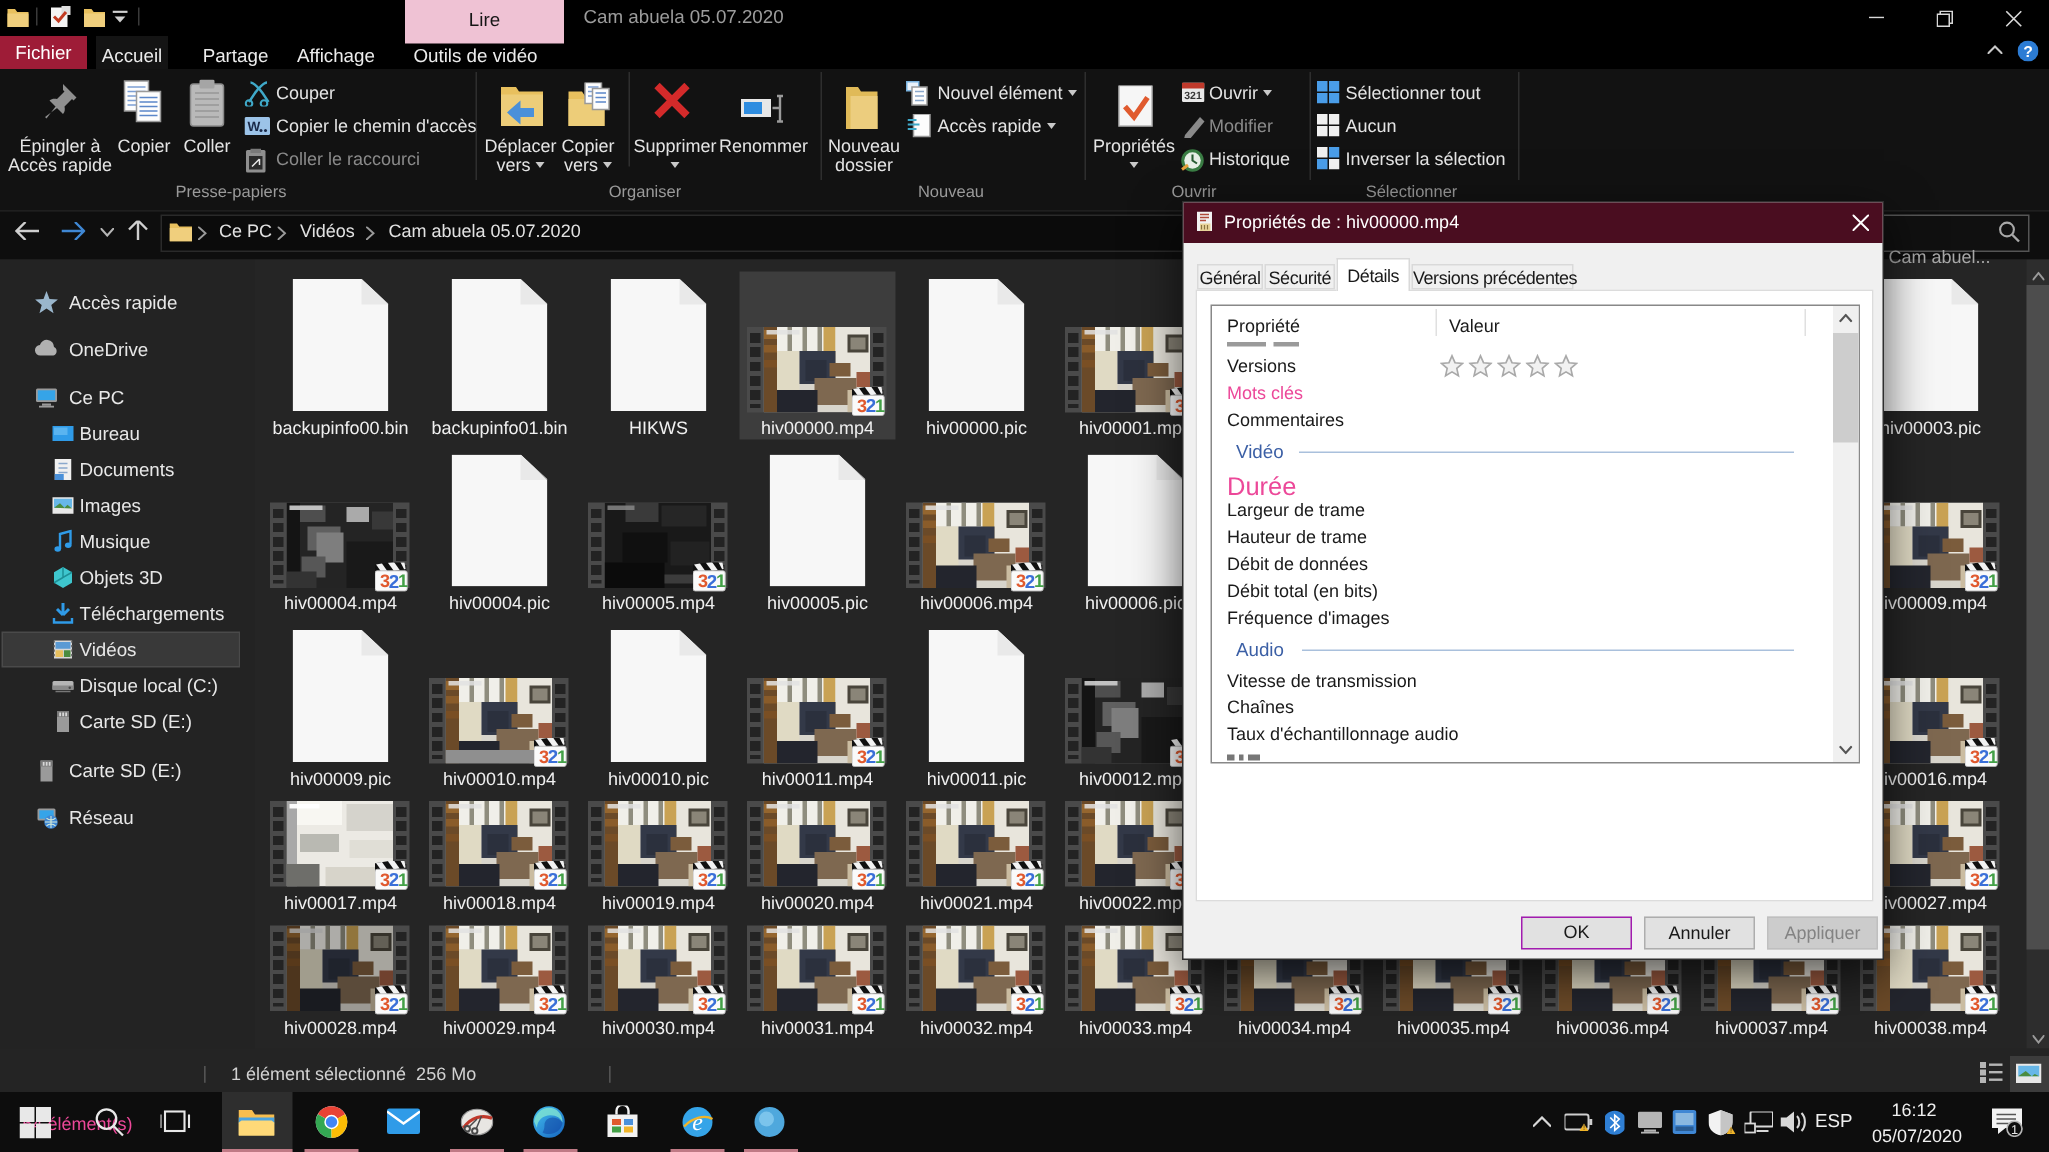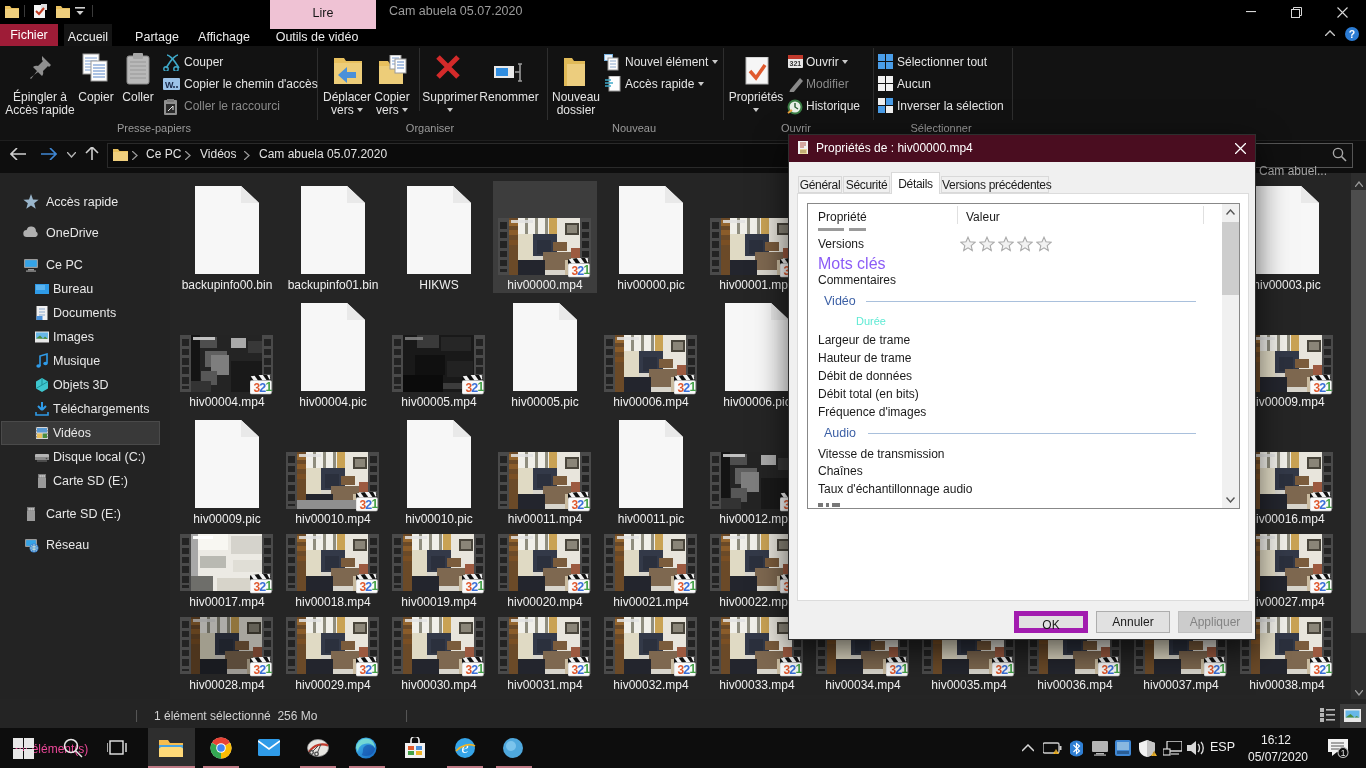--- a/index.html
+++ b/index.html
@@ -1010,23 +1010,23 @@
 <div class="ab" style="left:891px;top:172px;width:49px;height:22px;background:#fff;border:1px solid #d9d9d9;border-bottom:none;font-size:12px;letter-spacing:-.3px;white-space:nowrap;color:#1a1a1a;text-align:center;line-height:22px;z-index:3">Détails</div>
 <div class="ab" style="left:941px;top:176px;width:108px;height:17px;background:#f0f0f0;border:1px solid #d9d9d9;font-size:12px;letter-spacing:-.3px;white-space:nowrap;color:#1a1a1a;text-align:center;line-height:17px">Versions précédentes</div>
 <div class="ab" style="left:807px;top:203px;width:433px;height:306px;background:#fff;border:1px solid #888"></div>
 <div class="ab" style="left:818px;top:210px;font-size:12px;color:#1a1a1a">Propriété</div>
 <div class="ab" style="left:966px;top:210px;font-size:12px;color:#1a1a1a">Valeur</div>
 <div class="ab" style="left:957px;top:206px;width:1px;height:18px;background:#e0e0e0"></div>
 <div class="ab" style="left:1203px;top:206px;width:1px;height:18px;background:#e0e0e0"></div>
 <div class="ab" style="left:818px;top:228px;width:26px;height:3px;background:#9a9a9a"></div>
 <div class="ab" style="left:849px;top:228px;width:17px;height:3px;background:#9a9a9a"></div>
 <div class="ab" style="left:818px;top:237px;font-size:12px;color:#1a1a1a">Versions</div>
-<div class="ab" style="left:818px;top:255px;font-size:16px;color:#8b5cf6">Mots clés</div>
+<div class="ab" style="left:818px;top:255px;font-size:12px;color:#ec4899">Mots clés</div>
 <div class="ab" style="left:818px;top:273px;font-size:12px;color:#1a1a1a">Commentaires</div>
-<div class="ab" style="left:856px;top:315px;font-size:11px;color:#5eead4">Durée</div>
+<div class="ab" style="left:818px;top:315px;font-size:17px;color:#ec4899">Durée</div>
 <div class="ab" style="left:818px;top:333px;font-size:12px;color:#1a1a1a">Largeur de trame</div>
 <div class="ab" style="left:818px;top:351px;font-size:12px;color:#1a1a1a">Hauteur de trame</div>
 <div class="ab" style="left:818px;top:369px;font-size:12px;color:#1a1a1a">Débit de données</div>
 <div class="ab" style="left:818px;top:387px;font-size:12px;color:#1a1a1a">Débit total (en bits)</div>
 <div class="ab" style="left:818px;top:405px;font-size:12px;color:#1a1a1a">Fréquence d'images</div>
 <div class="ab" style="left:818px;top:447px;font-size:12px;color:#1a1a1a">Vitesse de transmission</div>
 <div class="ab" style="left:818px;top:464px;font-size:12px;color:#1a1a1a">Chaînes</div>
 <div class="ab" style="left:818px;top:482px;font-size:12px;color:#1a1a1a">Taux d'échantillonnage audio</div>
 <svg class="ab" style="left:960px;top:236px" width="16" height="16">
       <use href="#star"></use>
@@ -1051,15 +1051,15 @@
 <div class="ab" style="left:826px;top:503px;width:3px;height:4px;background:#777"></div>
 <div class="ab" style="left:832px;top:503px;width:8px;height:4px;background:#777"></div>
 <div class="ab" style="left:1222px;top:204px;width:17px;height:304px;background:#f0f0f0"></div>
 <svg class="ab" style="left:1226px;top:209px" width="9" height="6">
       <path d="M.5 5.5L4.5 1l4 4.5" fill="none" stroke="#555" stroke-width="1.4"></path>
     </svg>
 <div class="ab" style="left:1222px;top:222px;width:17px;height:73px;background:#cdcdcd"></div>
 <svg class="ab" style="left:1226px;top:497px" width="9" height="6">
       <path d="M.5.5l4 4.5 4-4.5" fill="none" stroke="#555" stroke-width="1.4"></path>
     </svg>
-<div class="ab" style="left:1014px;top:611px;width:74px;height:22px;background:#e1e1e1;border:5px solid #a21caf;font-size:12px;color:#1a1a1a;text-align:center;line-height:18px">OK</div>
+<div class="ab" style="left:1014px;top:611px;width:74px;height:22px;background:#e1e1e1;border:1px solid #a21caf;font-size:12px;color:#1a1a1a;text-align:center;line-height:18px">OK</div>
 <div class="ab" style="left:1096px;top:611px;width:74px;height:22px;background:#e1e1e1;border:1px solid #adadad;font-size:12px;color:#1a1a1a;text-align:center;line-height:20px">Annuler</div>
 <div class="ab" style="left:1178px;top:611px;width:74px;height:22px;background:#cccccc;border:1px solid #bfbfbf;font-size:12px;color:#838383;text-align:center;line-height:20px">Appliquer</div>
 </div>
 </body></html>

